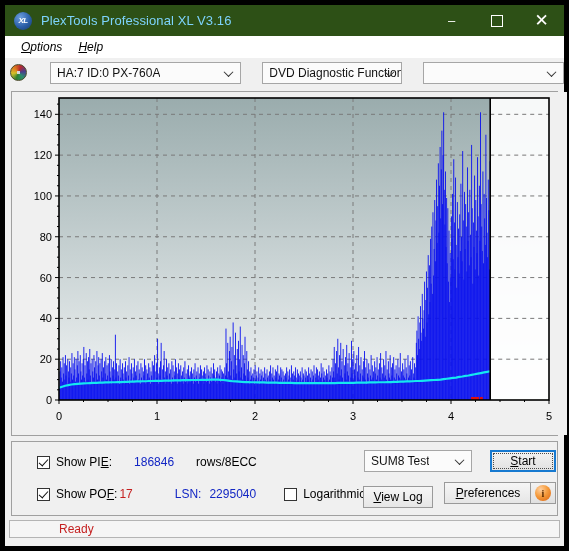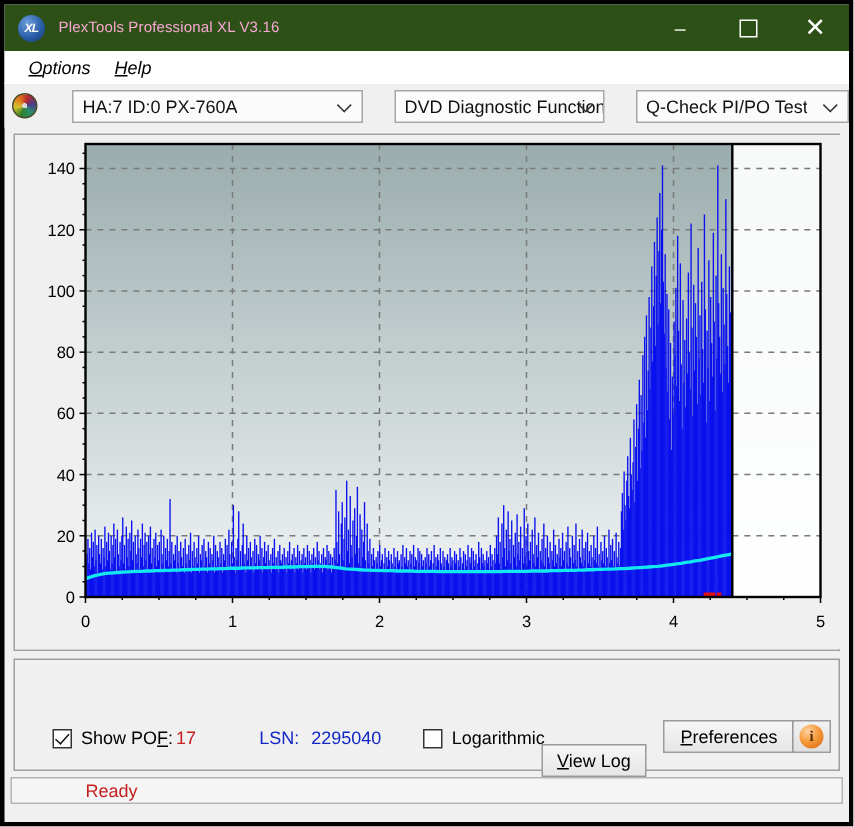--- a/index.html
+++ b/index.html
@@ -6,42 +6,42 @@
   body{
     width:569px;height:551px;overflow:hidden;
     font-family:"Liberation Sans","DejaVu Sans",sans-serif;
     font-size:12px;
     background:#f0f0f0;
     -webkit-font-smoothing:antialiased;
   }
   .window{
     width:569px;height:551px;position:relative;
     background:#f0f0f0;
-    border:3px solid #000000;
+    border:5px solid #000000;
     box-sizing:border-box;
     display:flex;flex-direction:column;
   }
   
   .titlebar{
     height:31px;background:#2d5016;
     display:flex;align-items:center;
     flex:0 0 auto;
     position:relative;
   }
   .title-icon{
     width:18px;height:18px;border-radius:50%;
     margin-left:9px;margin-right:9px;
     background:radial-gradient(circle at 35% 30%, #6d9ede 0%, #2a5fa8 55%, #14386b 100%);
     display:flex;align-items:center;justify-content:center;
     color:#fff;font-size:8px;font-weight:bold;font-style:italic;
     letter-spacing:-0.5px;
     flex:0 0 auto;
   }
   .title-text{
-    color:#f9a8d4;font-size:10px;
+    color:#7dd3fc;font-size:13px;
     letter-spacing:0.1px;
     white-space:nowrap;
   }
   .title-buttons{
     position:absolute;right:0;top:0;height:31px;display:flex;
   }
   .tb-btn{
     width:45px;height:31px;display:flex;align-items:center;justify-content:center;
     color:#ffffff;font-size:14px;line-height:1;
   }
@@ -209,21 +209,20 @@
     <div class="disc-icon"></div>
     <div class="combo" id="combo-drive">
       <span class="cval">HA:7 ID:0  PX-760A</span>
       <span class="chev"></span>
     </div>
     <div class="combo" id="combo-function">
       <span class="cval">DVD Diagnostic Functions</span>
       <span class="chev"></span>
     </div>
     <div class="combo" id="combo-test">
-      <span class="cval">Q-Check PI/PO Test</span>
       <span class="chev"></span>
     </div>
   </div>
 
   <div class="chart-panel">
     <svg class="chart-stage" id="chart-svg" viewBox="0 0 555 343" preserveAspectRatio="none">
         <defs>
           <linearGradient id="plotbg" x1="0" y1="0" x2="0" y2="1">
             <stop offset="0" stop-color="#9aacad"></stop>
             <stop offset="1" stop-color="#f2f5f6"></stop>
@@ -1048,31 +1047,45 @@
         <line x1="390" y1="308" x2="390" y2="310" stroke="#000" stroke-width="1"></line>
         <line x1="414.5" y1="308" x2="414.5" y2="310" stroke="#000" stroke-width="1"></line>
         <line x1="463.5" y1="308" x2="463.5" y2="310" stroke="#000" stroke-width="1"></line>
         <line x1="488" y1="308" x2="488" y2="310" stroke="#000" stroke-width="1"></line>
         <line x1="512.5" y1="308" x2="512.5" y2="310" stroke="#000" stroke-width="1"></line>
       </svg>
   </div>
 
   <div class="controls">
 
+    <div class="ctl-row row1">
+      <div style="width:25px"></div>
+      <div class="chk checked" id="chk-pie"></div>
+      <div class="lbl">Show PI<u>E</u>:</div>
+      <div class="val-blue" style="margin-left:22px">186846</div>
+      <div class="plain" style="margin-left:22px">rows/8ECC</div>
+      <div class="combo combo-sum" style="position:absolute;left:352px;top:0px">
+        <span class="cval">SUM8 Test</span>
+        <span class="chev"></span>
+      </div>
+      <div class="btn-start" style="position:absolute;left:478px;top:0px">
+        <span style="position:relative;z-index:2"><u>S</u>tart</span>
+      </div>
+    </div>
 
     <div class="ctl-row row2">
       <div style="width:25px"></div>
       <div class="chk checked" id="chk-pof"></div>
       <div class="lbl">Show PO<u>F</u>:</div>
       <div class="val-red" style="margin-left:2px">17</div>
       <div class="val-blue" style="margin-left:42px">LSN:</div>
       <div class="val-blue" style="margin-left:8px">2295040</div>
       <div class="chk" style="margin-left:28px" id="chk-log"></div>
       <div class="lbl">Logarithmic</div>
-      <div class="btn" style="position:absolute;left:351px;top:16px;width:70px">
+      <div class="btn" style="position:absolute;left:351px;top:4px;width:70px">
         <span><u>V</u>iew Log</span>
       </div>
       <div class="btn" style="position:absolute;left:432px;top:0px;width:88px">
         <span><u>P</u>references</span>
       </div>
       <div class="btn-info" style="position:absolute;left:518px;top:0px">
         <span class="info-circle">i</span>
       </div>
     </div>
   </div>

